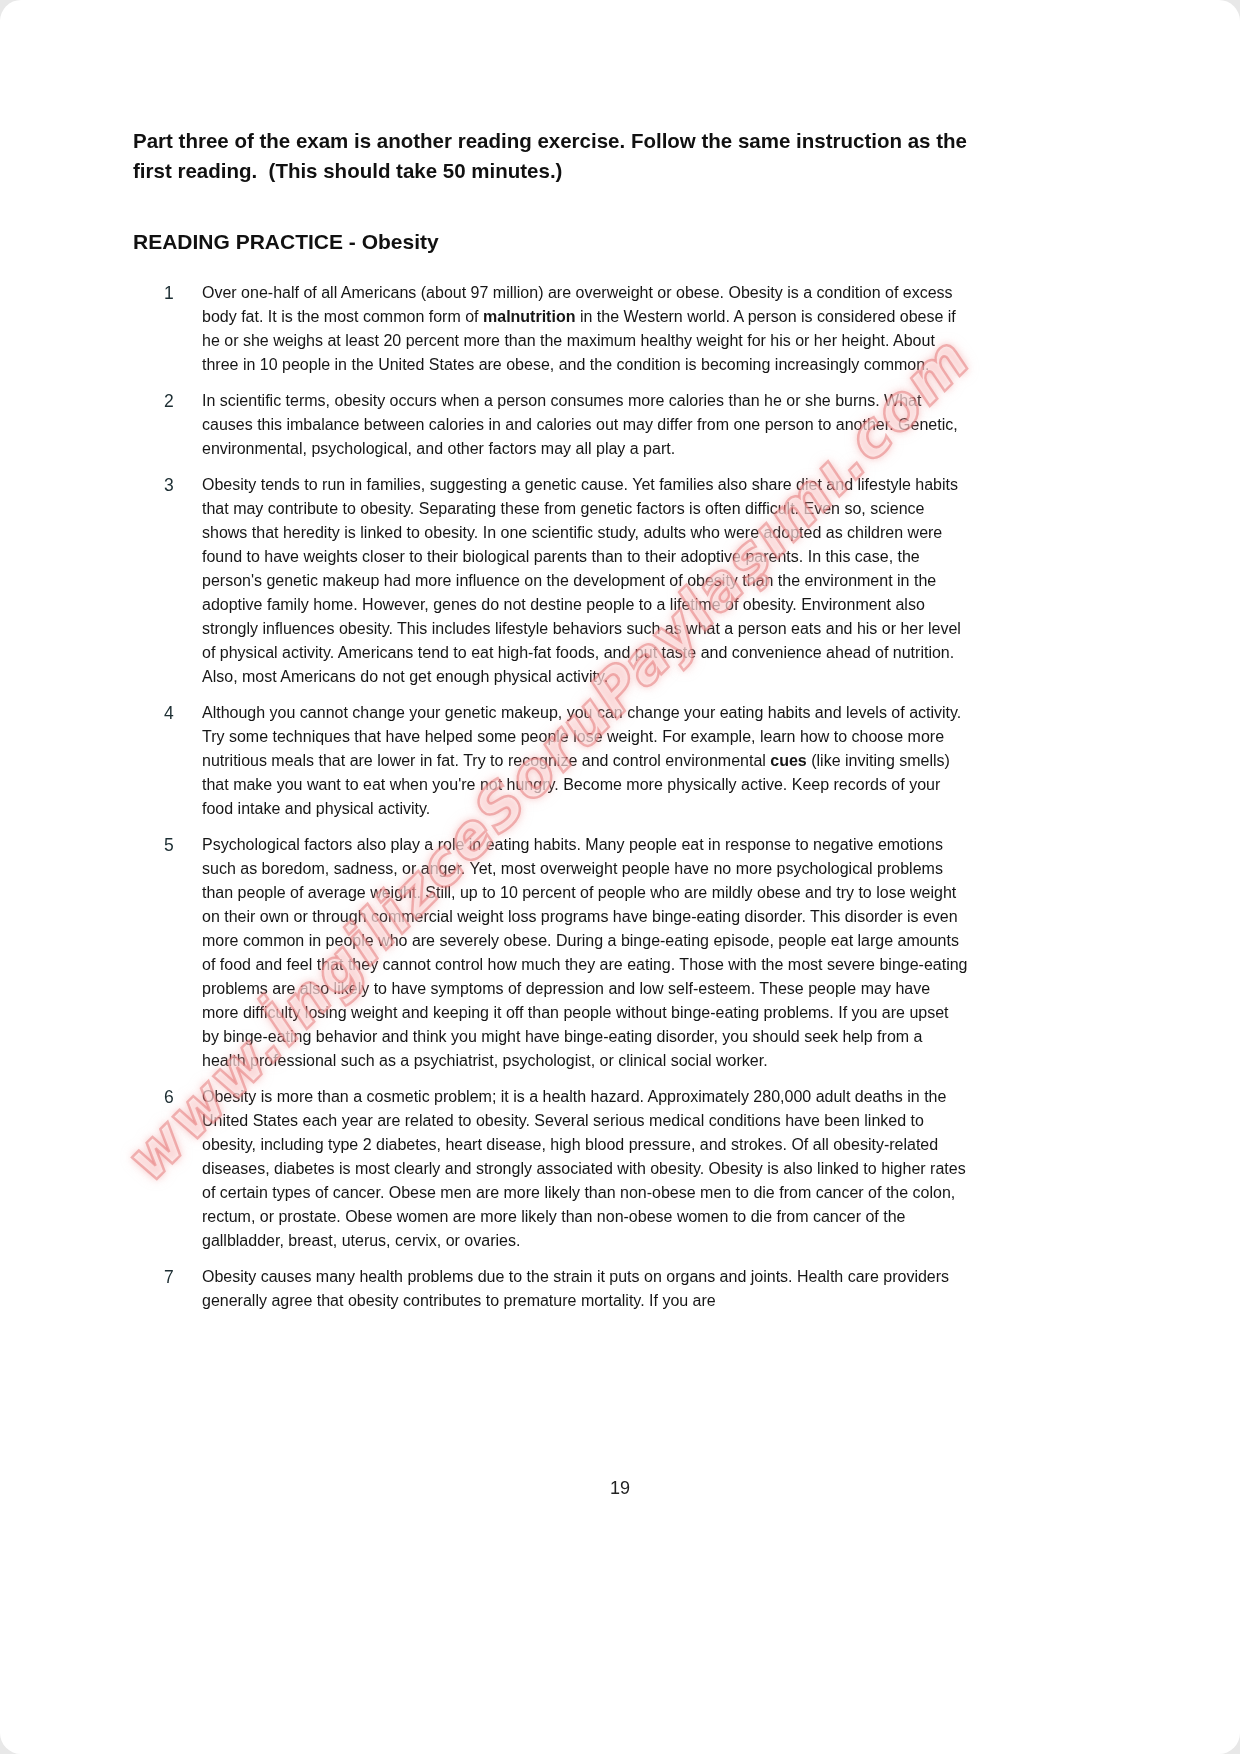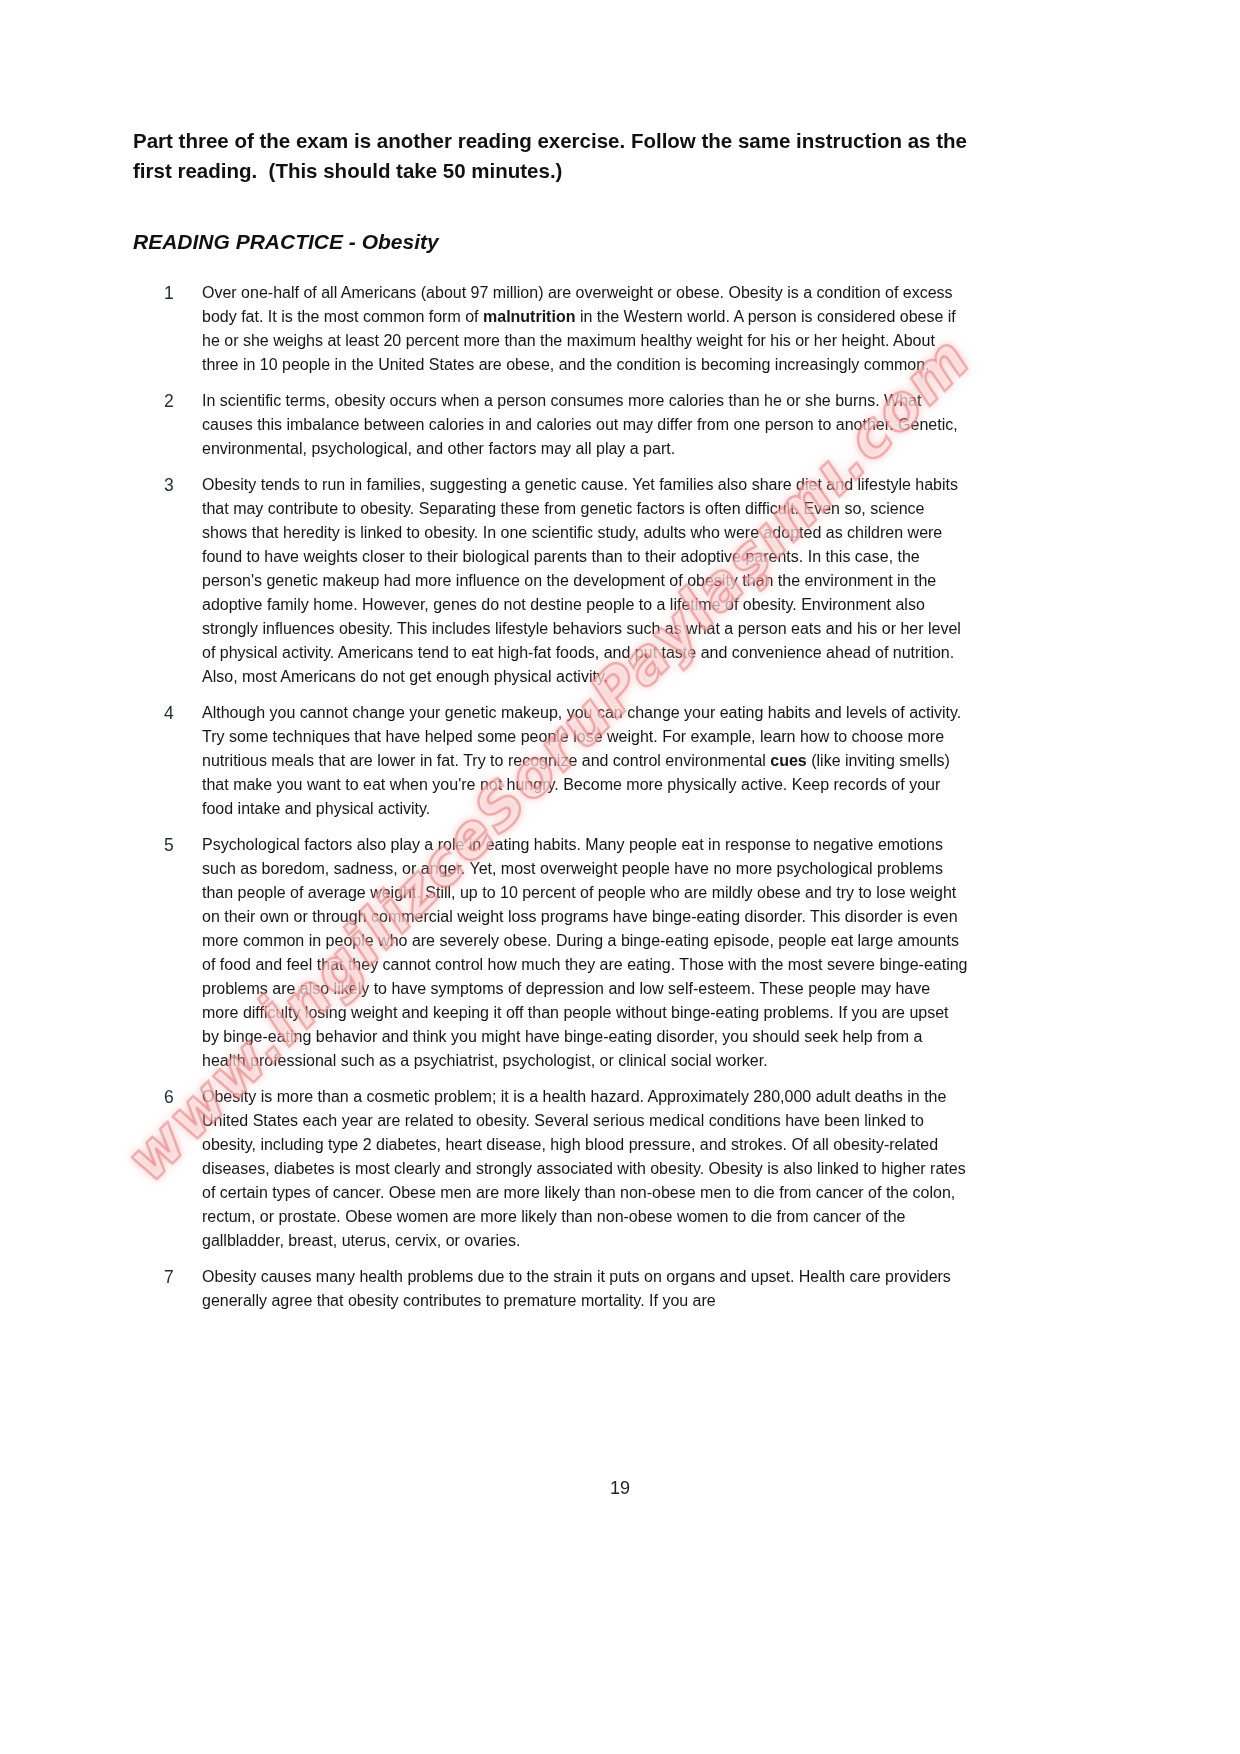--- a/index.html
+++ b/index.html
@@ -6,20 +6,21 @@
   body { background: #e8e8e8; font-family: "Liberation Sans", sans-serif; }
 
   .sheet {
     position: relative;
     width: 1240px;
     height: 1754px;
     margin: 0 auto;
     background: #ffffff;
     overflow: hidden;
     color: #161616;
+    border-radius: 21px;
   }
 
   .hdr {
     position: absolute;
     left: 133px;
     top: 126px;
     width: 860px;
     font-size: 20.5px;
     font-weight: bold;
     line-height: 30px;
@@ -27,21 +28,20 @@
     white-space: pre-wrap;
   }
 
   .title {
     position: absolute;
     left: 133px;
     top: 230px;
     font-size: 21px;
     font-weight: bold;
     color: #111;
-    font-style: italic;
   }
 
   .paras {
     position: absolute;
     left: 164px;
     top: 281px;
     width: 805px;
   }
 
   .para {
@@ -133,21 +133,21 @@
       <div class="ptext"><span>Psychological factors also play a role in eating habits. Many people eat in response to negative emotions such as boredom, sadness, or anger. Yet, most overweight people have no more psychological problems than people of average weight. Still, up to 10 percent of people who are mildly obese and try to lose weight on their own or through commercial weight loss programs have binge-eating disorder. This disorder is even more common in people who are severely obese. During a binge-eating episode, people eat large amounts of food and feel that they cannot control how much they are eating. Those with the most severe binge-eating problems are also likely to have symptoms of depression and low self-esteem. These people may have more difficulty losing weight and keeping it off than people without binge-eating problems. If you are upset by binge-eating behavior and think you might have binge-eating disorder, you should seek help from a health professional such as a psychiatrist, psychologist, or clinical social worker.</span></div>
     </div>
 
     <div class="para">
       <div class="num">6</div>
       <div class="ptext"><span>Obesity is more than a cosmetic problem; it is a health hazard. Approximately 280,000 adult deaths in the United States each year are related to obesity. Several serious medical conditions have been linked to obesity, including type 2 diabetes, heart disease, high blood pressure, and strokes. Of all obesity-related diseases, diabetes is most clearly and strongly associated with obesity. Obesity is also linked to higher rates of certain types of cancer. Obese men are more likely than non-obese men to die from cancer of the colon, rectum, or prostate. Obese women are more likely than non-obese women to die from cancer of the gallbladder, breast, uterus, cervix, or ovaries.</span></div>
     </div>
 
     <div class="para">
       <div class="num">7</div>
-      <div class="ptext"><span>Obesity causes many health problems due to the strain it puts on organs and upset. Health care providers generally agree that obesity contributes to premature mortality. If you are</span></div>
+      <div class="ptext"><span>Obesity causes many health problems due to the strain it puts on organs and joints. Health care providers generally agree that obesity contributes to premature mortality. If you are</span></div>
     </div>
 
   </div>
 
   <div class="watermark">www.İngilizceSoruPaylaşımı.com</div>
 
   <div class="pageno">19</div>
 
 </div>
 

